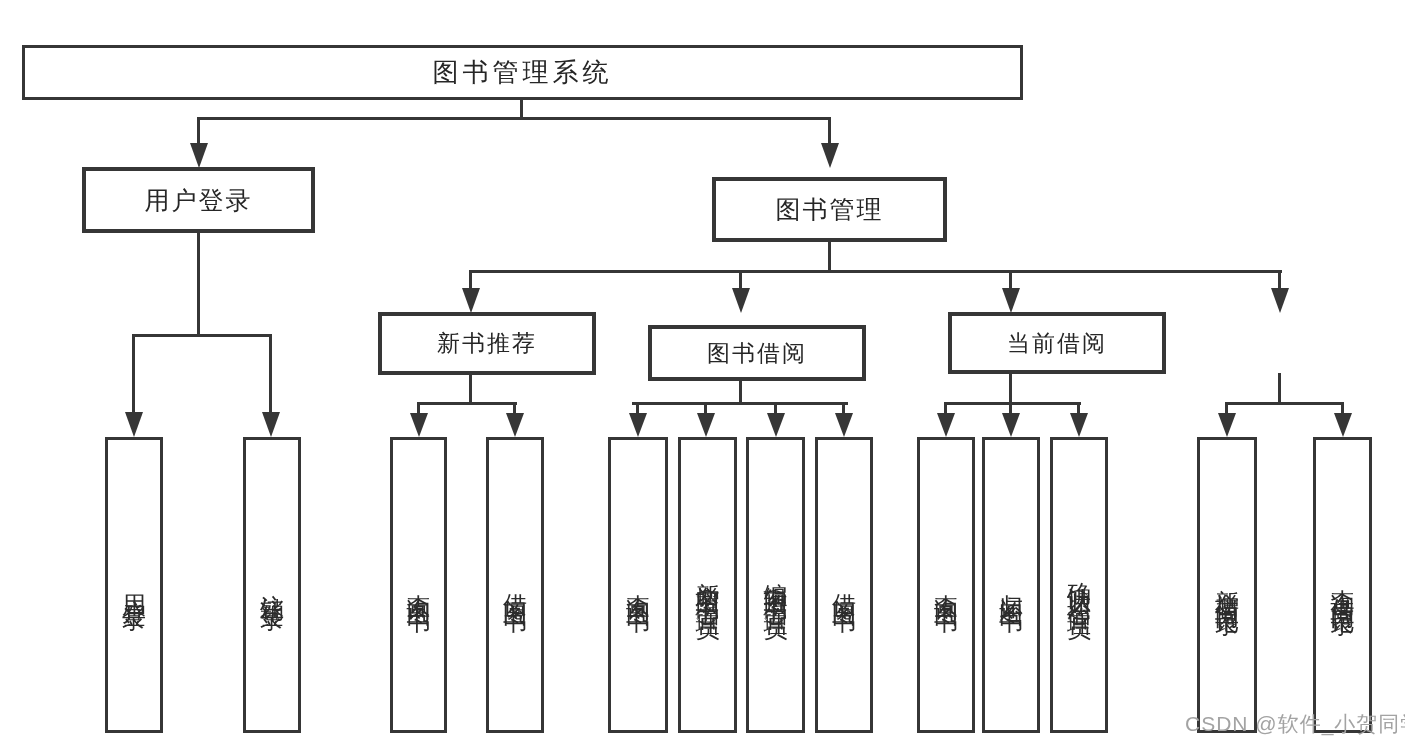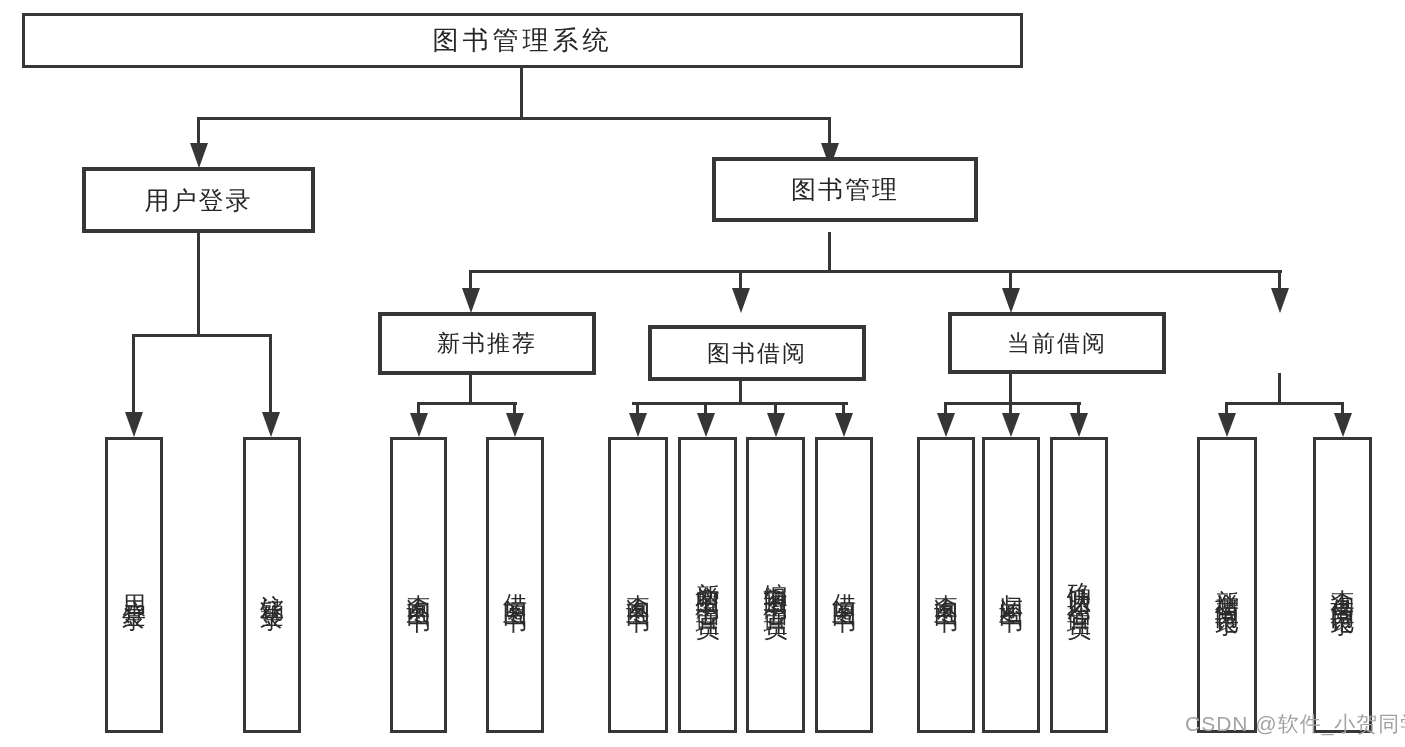--- a/index.html
+++ b/index.html
@@ -12,21 +12,21 @@
   }
   .node{
     position:absolute;
     background:#ffffff;
     border:4px solid #363636;
     display:flex;align-items:center;justify-content:center;
     color:#262626;
     box-sizing:border-box;
     text-align:center;
   }
-  .node.root{border-width:3px;font-size:26px;letter-spacing:4px;}
+  .node.root{border-width:3px;font-size:26px;letter-spacing:4px;margin-top:32px;}
   .node.lvl2{font-size:25px;letter-spacing:2px;}
   .node.lvl3{font-size:23px;letter-spacing:2px;margin-left:16px;}
   .node.leaf{border-width:3px;}
   .node.leaf .vtext{
     writing-mode:vertical-rl;
     text-orientation:mixed;
     font-size:24px;
     letter-spacing:5px;
     line-height:1;
     color:#2b2b2b;
@@ -114,21 +114,21 @@
   <div class="arrow small" style="left:1334px;top:413px;"></div>
 
   <div class="node root" style="left:22px;top:13px;width:1001px;height:55px;">
     <span>图书管理系统</span>
   </div>
 
   <div class="node lvl2" style="left:82px;top:167px;width:233px;height:66px;">
     <span>用户登录</span>
   </div>
 
-  <div class="node lvl2" style="left:712px;top:157px;width:266px;height:65px;">
+  <div class="node lvl2" style="left:712px;top:177px;width:235px;height:65px;">
     <span>图书管理</span>
   </div>
 
   <div class="node lvl3" style="left:362px;top:312px;width:218px;height:63px;">
     <span>新书推荐</span>
   </div>
 
   <div class="node lvl3" style="left:632px;top:325px;width:218px;height:56px;">
     <span>图书借阅</span>
   </div>

